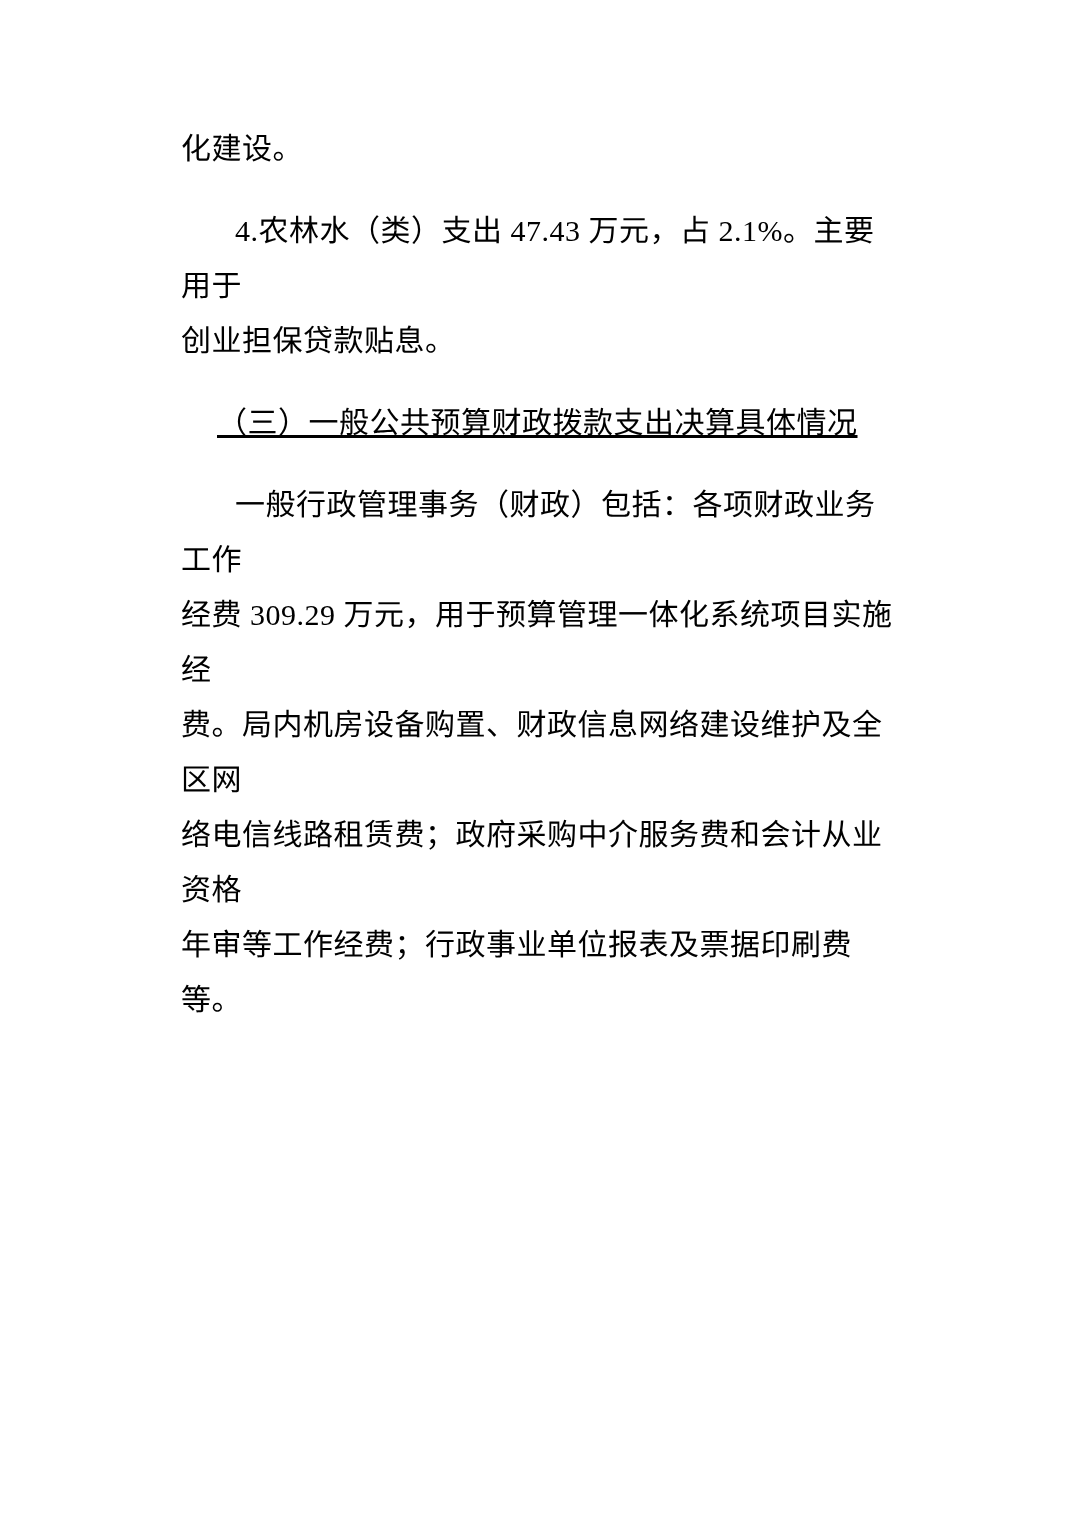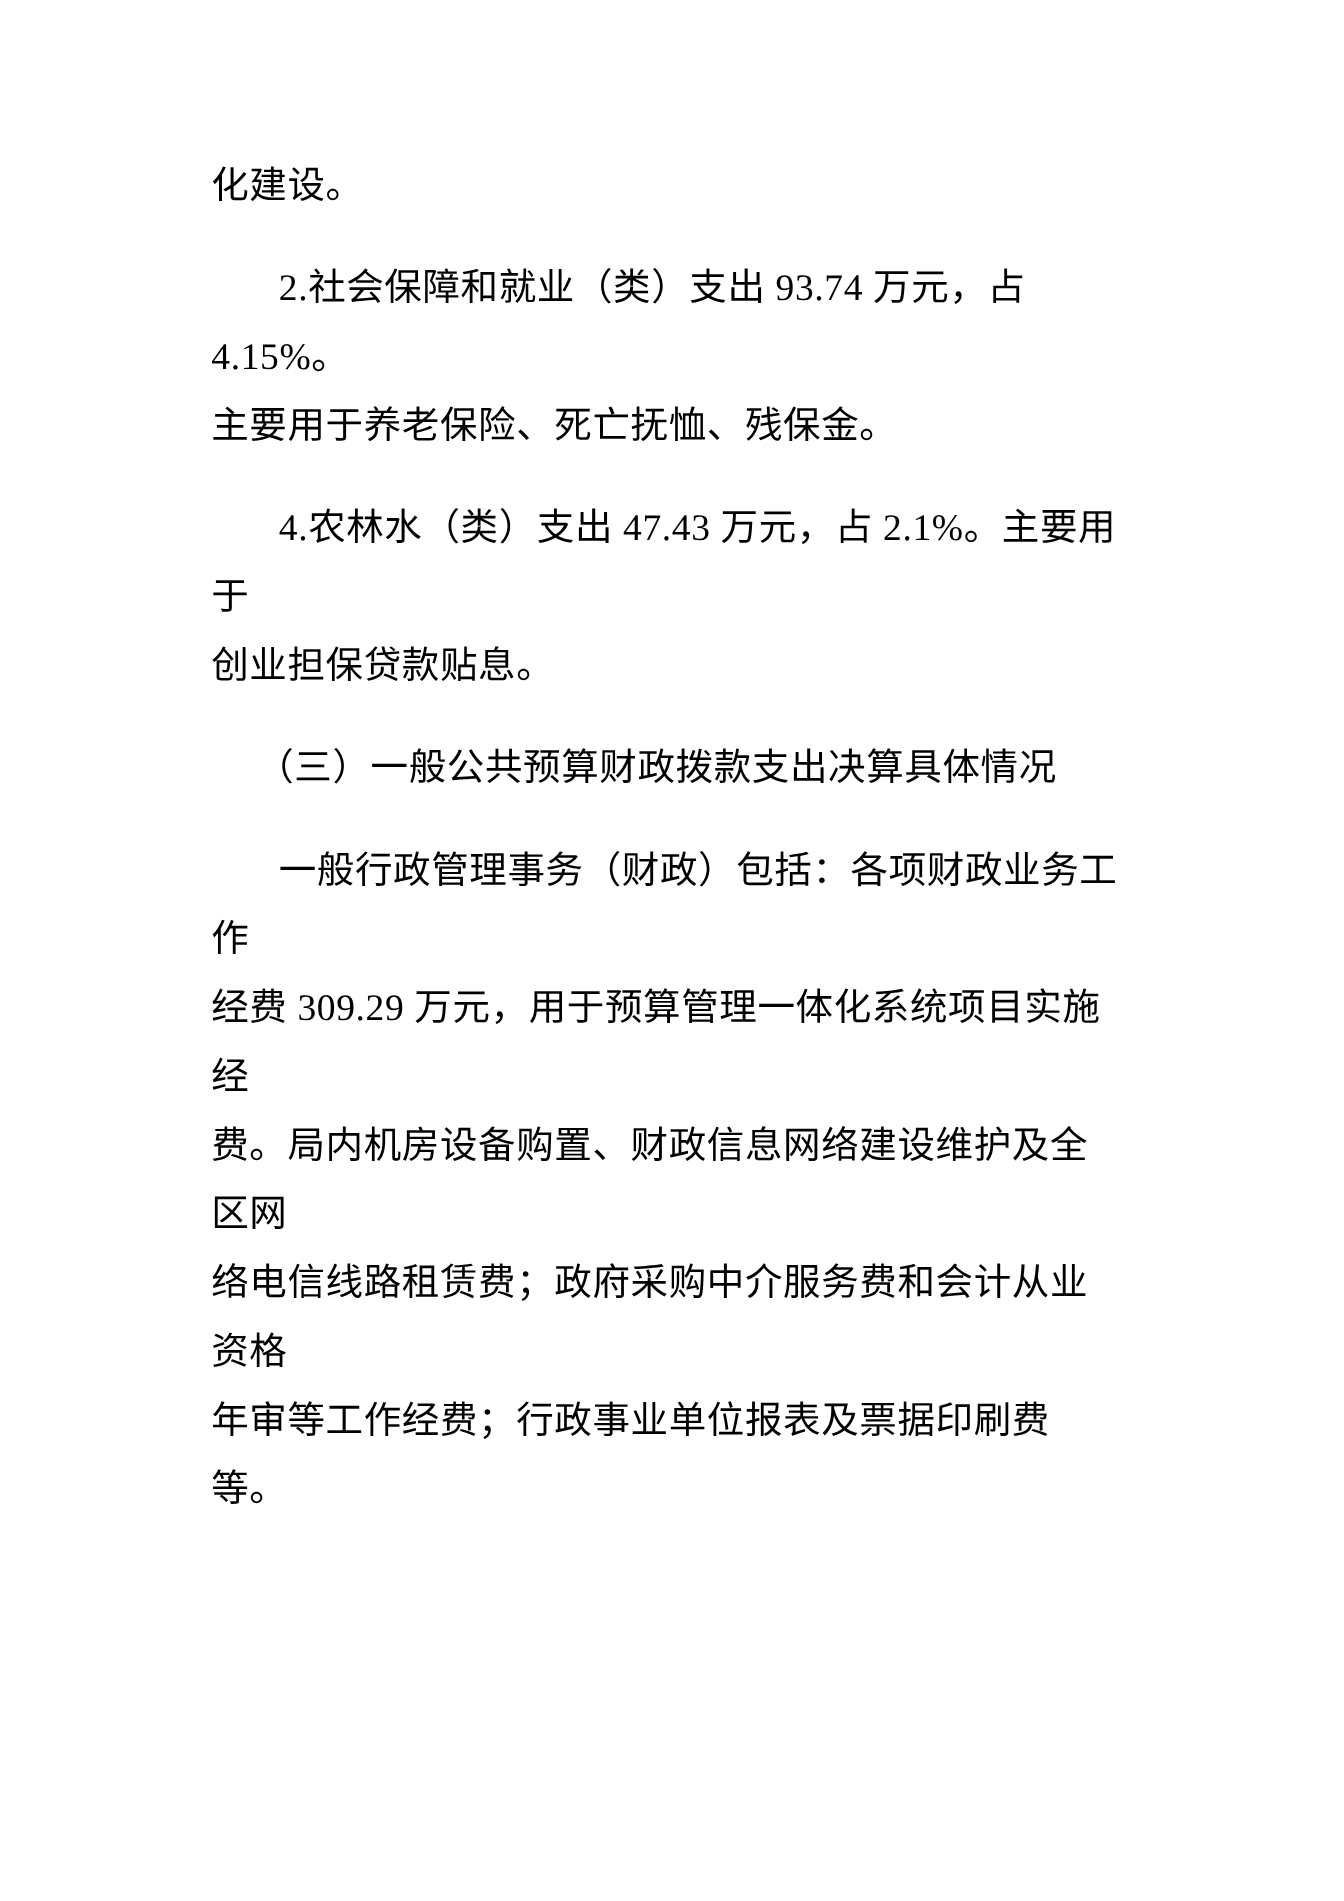--- a/index.html
+++ b/index.html
@@ -18,40 +18,39 @@
     position: absolute;
     left: 165px;
     top: 121px;
     width: 732px;
     font-family: "Liberation Serif", "DejaVu Serif", serif;
     font-size: 30px;
     color: #000000;
     text-align: left;
   }
   .para {
-    margin: 0 0 27px 4px;
+    margin: 0 0 27px 16px;
     line-height: 55px;
     white-space: pre-line;
     letter-spacing: 0.5px;
   }
   .para.indent {
     text-indent: 1.8em;
   }
   .para.indent-paren {
     text-indent: 1.2em;
+    text-decoration: underline;
   }
 </style>
 </head>
 <body>
 
 <div class="page">
   <div class="content">
     <p class="para">化建设。</p>
-    <p class="para indent">2.社会保障和就业（类）支出 93.74 万元，占 4.15%。
-主要用于养老保险、死亡抚恤、残保金。</p>
     <p class="para indent">4.农林水（类）支出 47.43 万元，占 2.1%。主要用于
 创业担保贷款贴息。</p>
     <p class="para indent-paren">（三）一般公共预算财政拨款支出决算具体情况</p>
     <p class="para indent">一般行政管理事务（财政）包括：各项财政业务工作
 经费 309.29 万元，用于预算管理一体化系统项目实施经
 费。局内机房设备购置、财政信息网络建设维护及全区网
 络电信线路租赁费；政府采购中介服务费和会计从业资格
 年审等工作经费；行政事业单位报表及票据印刷费等。</p>
 
   </div>

